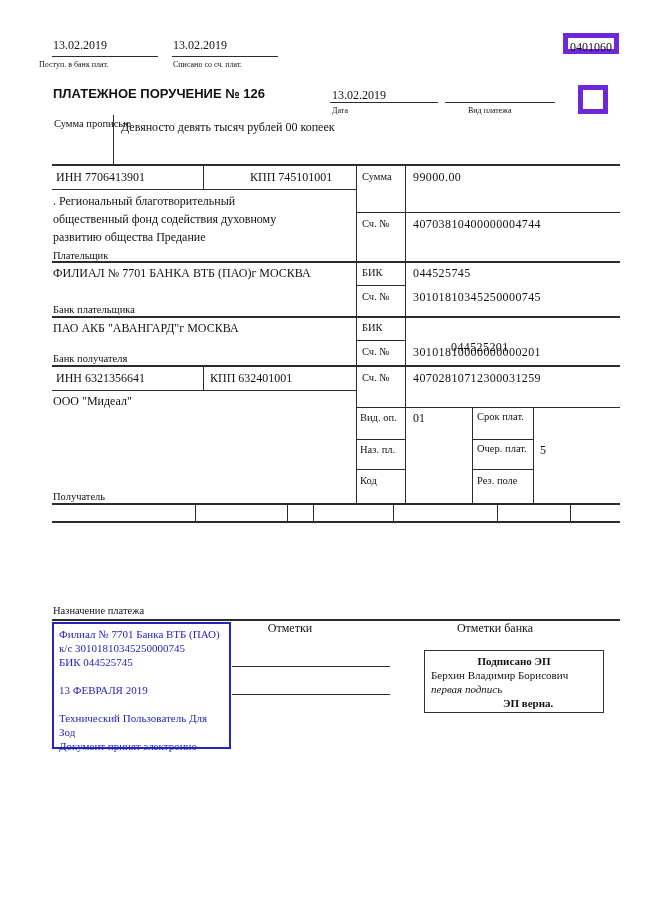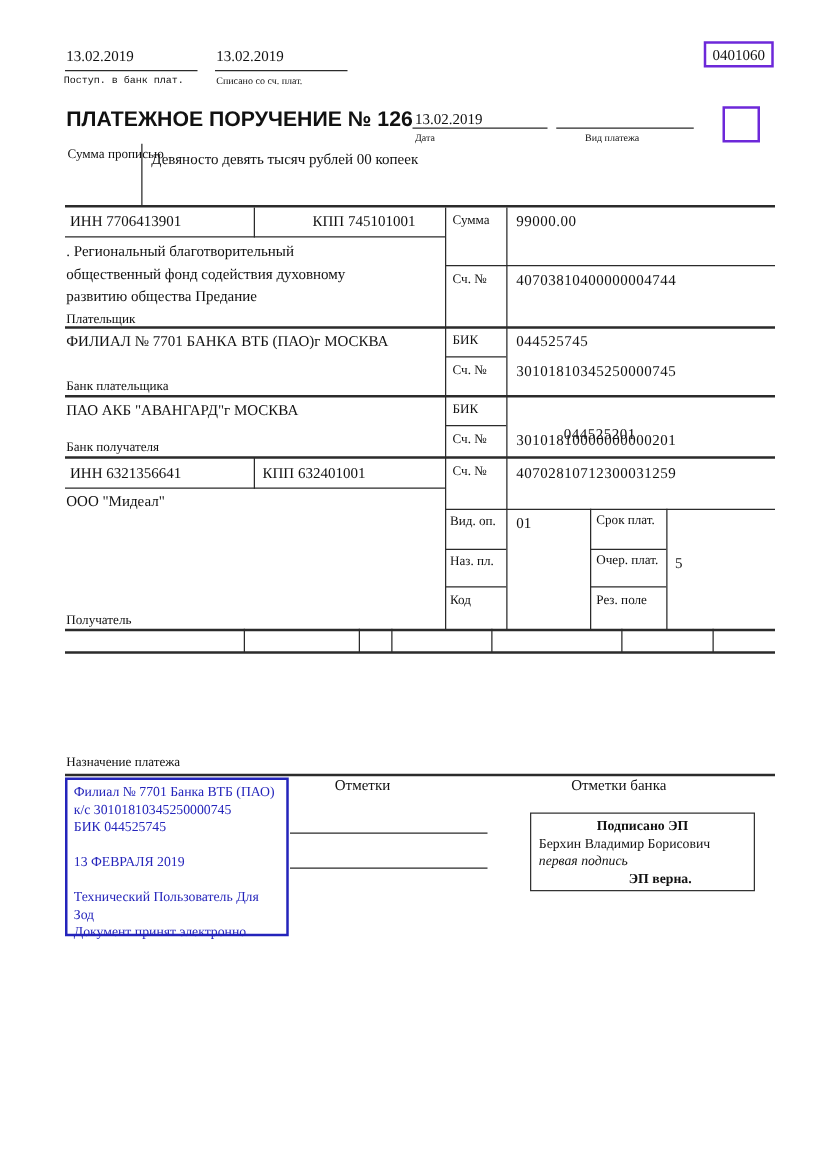--- a/index.html
+++ b/index.html
@@ -5,40 +5,40 @@
   html,body{margin:0;padding:0;background:#fff;}
   #page{position:relative;width:660px;height:919px;background:#fff;overflow:hidden;
         font-family:"Liberation Serif", serif;color:#111;}
   .t{position:absolute;font-size:12px;line-height:14px;white-space:nowrap;}
   .wrap{white-space:normal;}
   .lbl{position:absolute;font-size:10.5px;line-height:13px;white-space:nowrap;color:#111;}
   .tiny{position:absolute;font-size:8px;line-height:9px;white-space:nowrap;color:#111;}
   .hl{position:absolute;background:#2b2b2b;height:1px;}
   .hl2{position:absolute;background:#2b2b2b;height:2px;}
   .vl{position:absolute;background:#2b2b2b;width:1px;}
-  .box{position:absolute;border:2px solid #6d28d9;box-sizing:border-box;}
+  .box{position:absolute;border:5px solid #6d28d9;box-sizing:border-box;}
   .title{position:absolute;font-family:"Liberation Sans", sans-serif;font-weight:bold;
-         font-size:17px;white-space:nowrap;}
+         font-size:13px;white-space:nowrap;}
   .num{letter-spacing:0.4px;}
   #stamp{position:absolute;left:52px;top:622px;width:179px;height:127px;box-sizing:border-box;
          border:2px solid #2424bb;color:#2424bb;font-size:11px;line-height:14px;
          padding:3px 4px 0 5px;}
   #stamp div{min-height:14px;white-space:normal;}
   #esign{position:absolute;left:424px;top:650px;width:180px;height:63px;box-sizing:border-box;
          border:1px solid #333;font-size:11px;line-height:14px;padding-top:3px;}
   .center{text-align:center;}
 </style>
 </head>
 <body>
 
 <div id="page">
 
   <div class="t" style="left:53px;top:38px;">13.02.2019</div>
   <div class="hl" style="left:52px;top:56px;width:106px;"></div>
-  <div class="tiny" style="left:51px;top:60px;font-family:Liberation Mono, monospace;">Поступ. в банк плат.</div>
+  <div class="tiny" style="left:39px;top:60px;">Поступ. в банк плат.</div>
 
   <div class="t" style="left:173px;top:38px;">13.02.2019</div>
   <div class="hl" style="left:172px;top:56px;width:106px;"></div>
   <div class="tiny" style="left:173px;top:60px;">Списано со сч. плат.</div>
 
   <div class="box center" style="left:563px;top:33px;width:56px;height:21px;font-size:12px;line-height:19px;">
     <span>0401060</span>
   </div>
 
   <div class="title" style="left:53px;top:86px;">ПЛАТЕЖНОЕ ПОРУЧЕНИЕ № 126</div>

